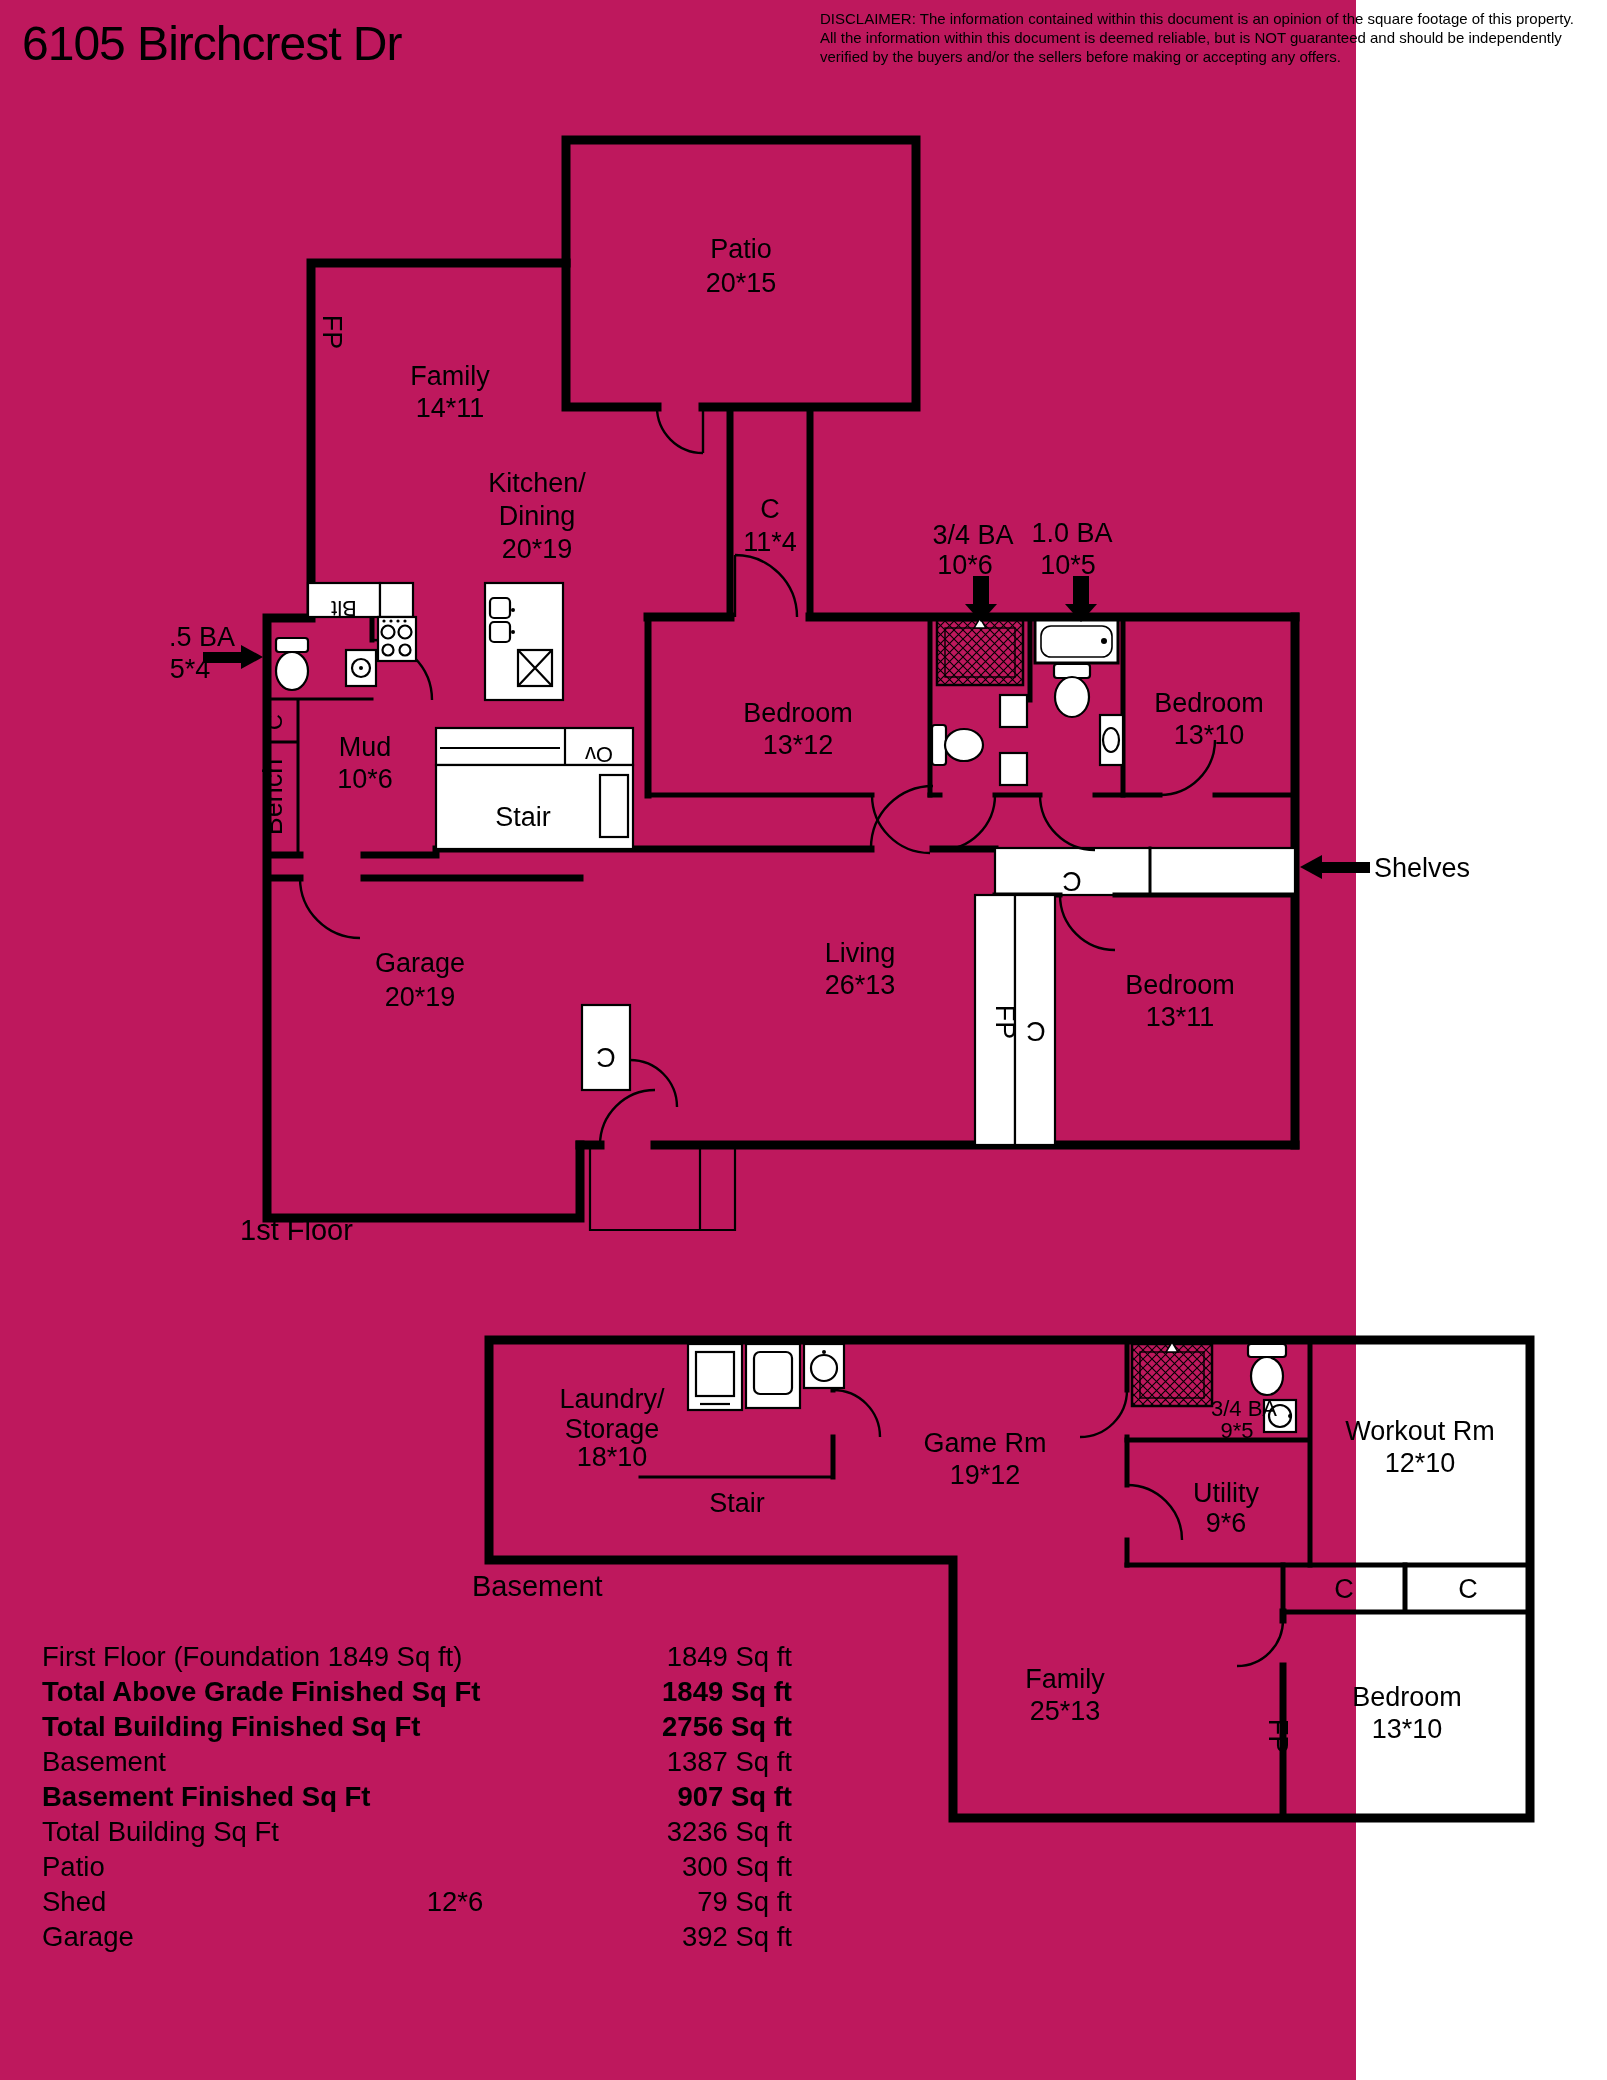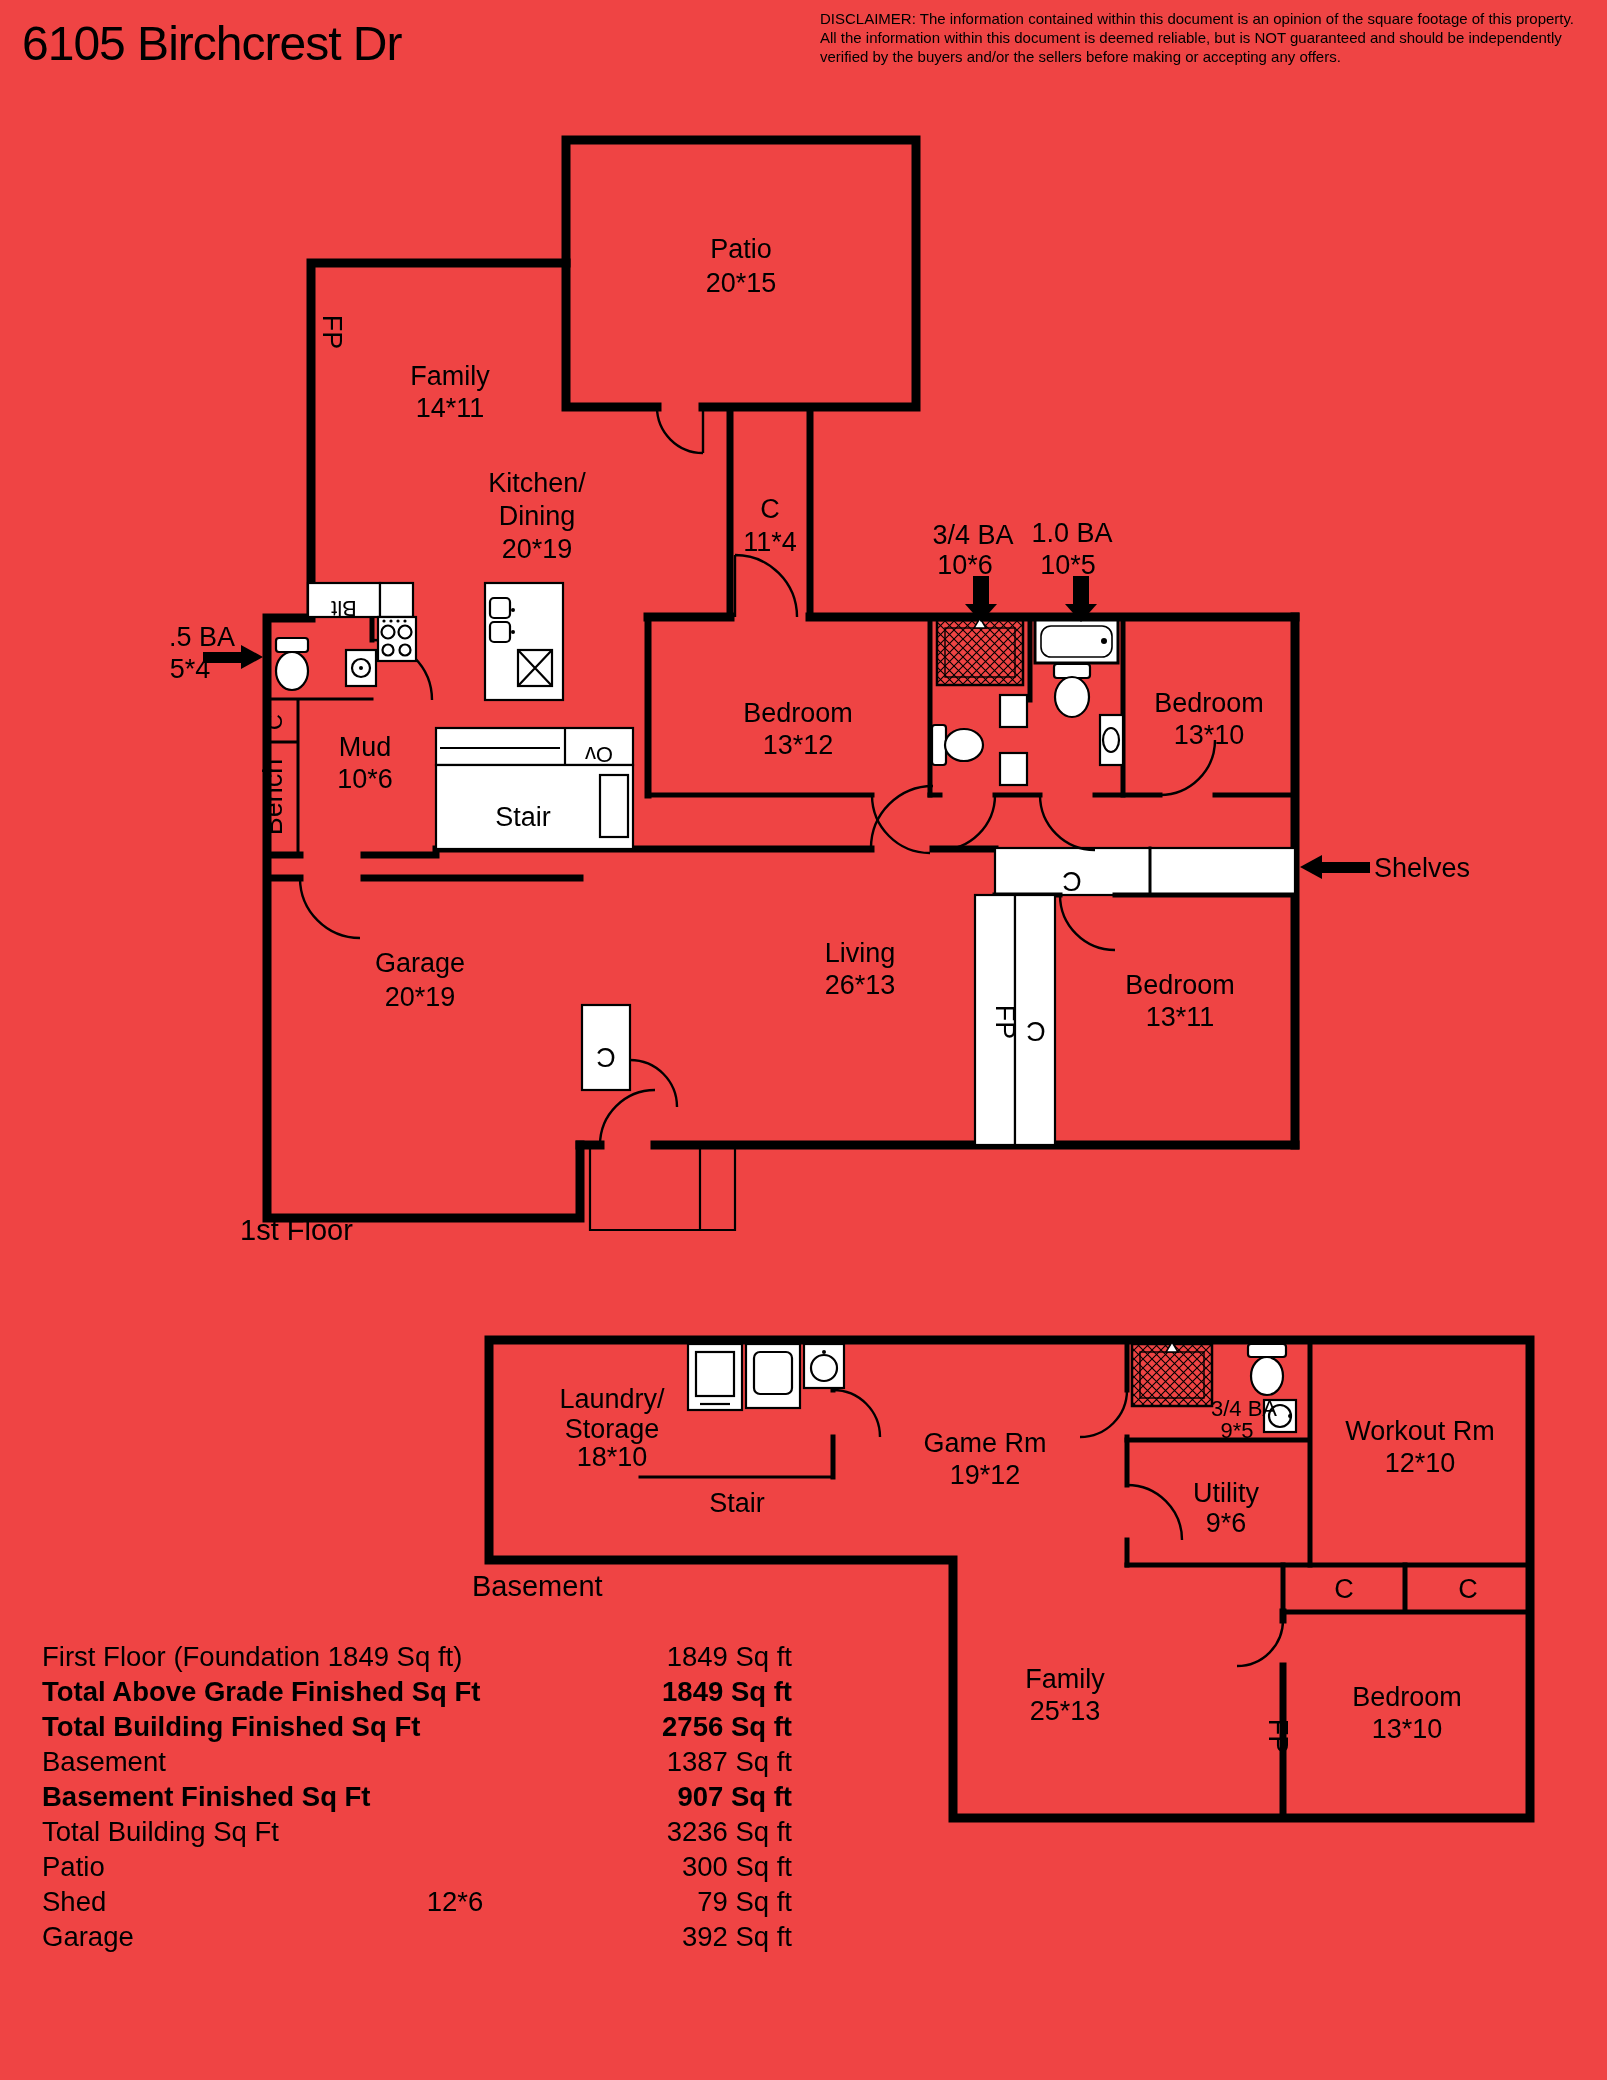--- a/index.html
+++ b/index.html
@@ -1,16 +1,16 @@
 <!DOCTYPE html>
 <html><head>
 <meta charset="utf-8">
 <style>
   html,body{margin:0;padding:0;background:#fff;}
-  #page{width:1607px;height:2080px;position:relative;background:#ef4444;}
+  #page{width:1356px;height:2080px;position:relative;background:#be185d;}
   svg{display:block;}
   .t{font-family:"Liberation Sans","DejaVu Sans",sans-serif;fill:#000;}
   .c{text-anchor:middle;}
   .e{text-anchor:end;}
   .title{font-size:48px;letter-spacing:-1px;}
   .disc{font-size:15px;}
   .room{font-size:27px;}
   .small{font-size:22px;}
   .floorlab{font-size:29px;}
   .tbl{font-size:27.5px;}

